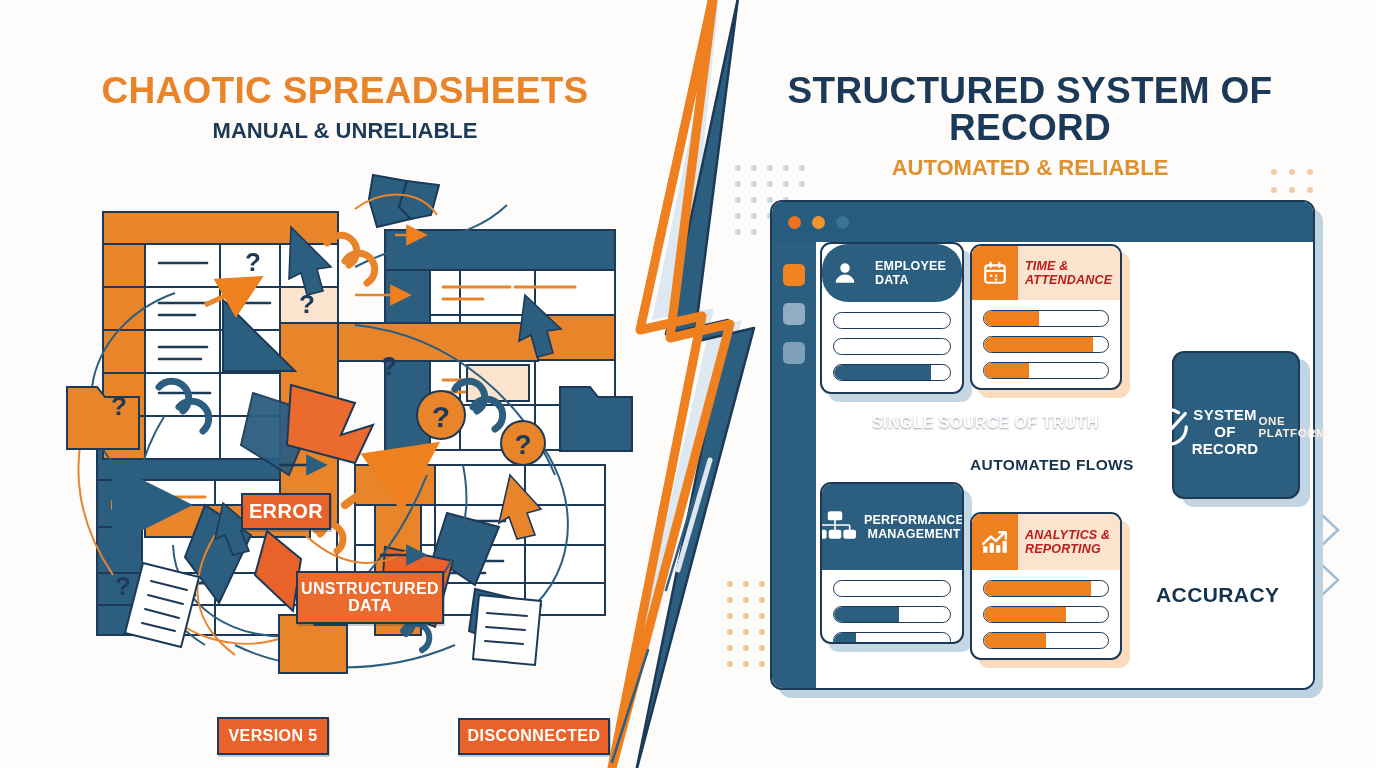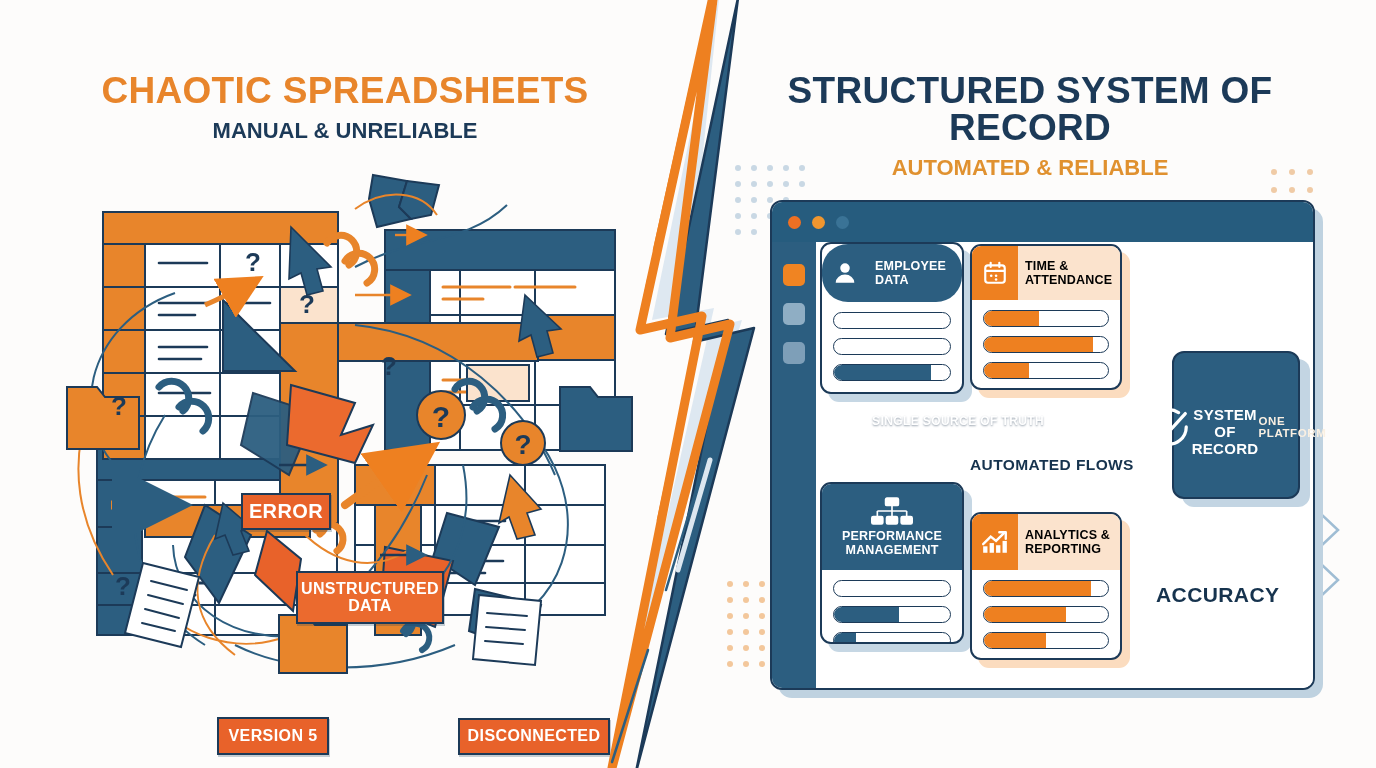--- a/index.html
+++ b/index.html
@@ -76,25 +76,25 @@
   .card-body { padding: 10px 11px; display: flex; flex-direction: column; gap: 9px; }
   .bar { height: 17px; border-radius: 9px; border: 1.6px solid #1C3A58; position: relative;
          background: #fff; overflow: hidden; }
   .bar > i { position: absolute; left: 0; top: 0; bottom: 0; display: block;
              border-radius: 9px 0 0 9px; }
 
   .card-blue .card-head { background: #2C5E80; }
   .card-blue .card-title { color: #fff; }
   .card-peach .card-head { background: #FBE3CD; }
   .card-peach .card-ico  { background: #EE8020; }
-  .card-peach .card-title { color: #000000; }
+  .card-peach .card-title { color: #b91c1c; font-style: italic; }
 
   
   .flow-label { position: absolute; font-weight: bold; letter-spacing: .4px; white-space: nowrap; }
-  #label-sst { left: 152px; top: 254px; font-size: 12px; color: #FFFFFF;
+  #label-sst { left: 152px; top: 254px; font-size: 16px; color: #FFFFFF;
                text-shadow: 0 1px 2px rgba(20,45,70,.45); }
   #label-flows { left: 250px; top: 296px; font-size: 15.5px; color: #16334E; }
   #label-accuracy { left: 436px; top: 423px; font-size: 21px; color: #16334E; }
 
   
   #sor-shadow { position: absolute; left: 462px; top: 199px; width: 128px; height: 148px;
                 background: #C3D5E3; border-radius: 12px; }
   #sor-block {
     position: absolute; left: 452px; top: 191px; width: 128px; height: 148px;
     background: #2C5E80; border: 2px solid #1C3A58; border-radius: 12px;
@@ -543,21 +543,21 @@
             <i style="width:88%;background:#EE8020"></i>
           </div>
         <div class="bar">
             <i style="width:36%;background:#EE8020"></i>
           </div>
       </div>
     </div>
 
     <div class="card-shadow" style="left:108px; top:330px; width:144px; height:162px;"></div>
     <div class="card card-blue" id="card-performance" style="left:100px; top:322px; width:144px; height:162px;">
-      <div class="card-head" style="height:86px; flex-direction:column; justify-content:center;">
+      <div class="card-head" style="height:86px; justify-content:center;">
         <div style="margin-bottom:4px;">
           <svg width="44" height="28" viewBox="0 0 48 30" fill="#fff" stroke="#fff" stroke-width="1.8">
             <rect x="17" y="1" width="14" height="8" rx="1.5"></rect>
             <path d="M24,9 v6 M8,15 h32 M8,15 v6 M24,15 v6 M40,15 v6" fill="none"></path>
             <rect x="2" y="21" width="12" height="8" rx="1.5"></rect>
             <rect x="18" y="21" width="12" height="8" rx="1.5"></rect>
             <rect x="34" y="21" width="12" height="8" rx="1.5"></rect>
           </svg>
         </div>
         <div class="card-title" style="text-align:center;">PERFORMANCE MANAGEMENT</div>

